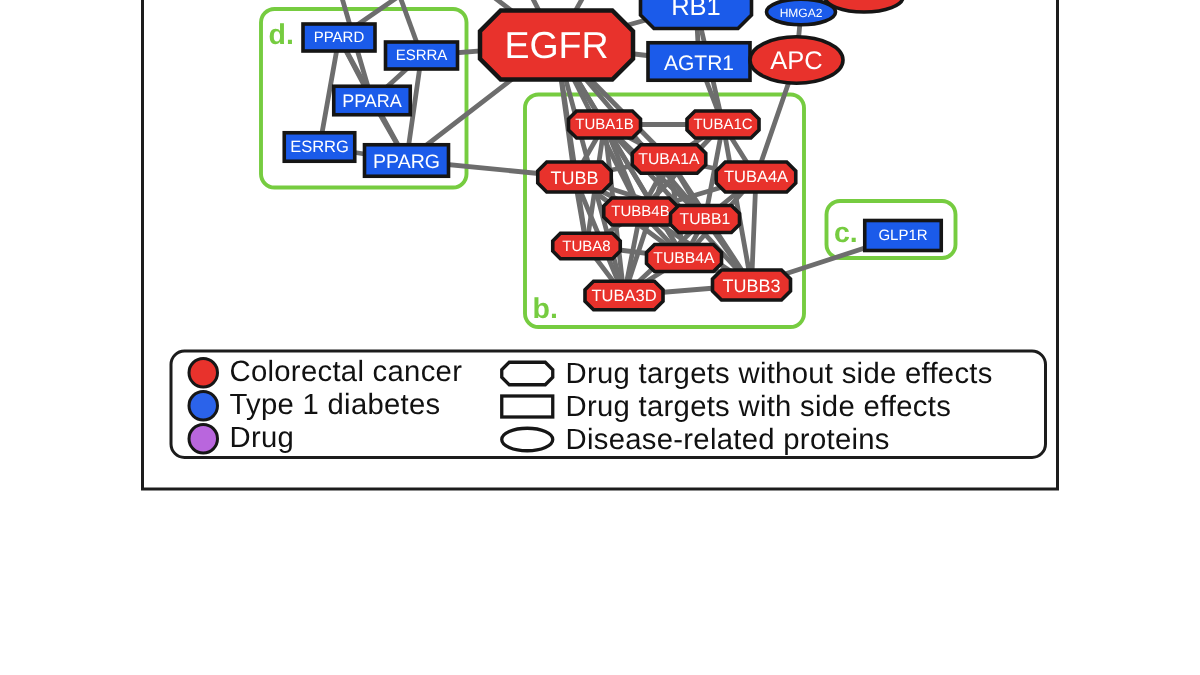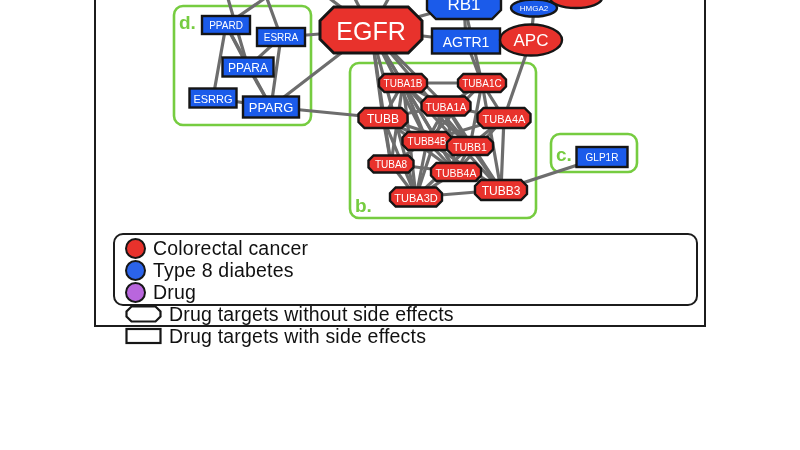--- a/index.html
+++ b/index.html
@@ -3,21 +3,21 @@
 <meta charset="utf-8">
 <style>
   html,body{margin:0;padding:0;background:#ffffff;}
   .canvas{position:relative;width:800px;height:450px;background:#ffffff;overflow:hidden;
           font-family:"Liberation Sans",sans-serif;}
   .figure-border{position:absolute;left:94px;top:-10px;width:608px;height:333px;
                  border:2px solid #1c1c1c;background:transparent;}
   svg.net{position:absolute;left:0;top:0;}
   .legend{position:absolute;left:113px;top:233px;width:571px;height:67px;
           border:2.5px solid #1c1c1c;border-radius:10px;background:#ffffff;
-          display:flex;padding:2px 0 0 10px;box-sizing:content-box;flex-direction:column;}
+          display:flex;padding:2px 0 0 10px;box-sizing:content-box;}
   .lcol{display:flex;flex-direction:column;justify-content:space-around;}
   .lcol1{width:208px;}
   .lcol2{flex:1;justify-content:flex-end;}
   .lrow{display:flex;align-items:center;height:22px;gap:7px;}
   .ltext{font-size:19.5px;color:#111;white-space:nowrap;letter-spacing:0.2px;}
   .circ{width:17px;height:17px;border-radius:50%;border:2px solid #161616;flex:0 0 auto;}
   .swatch{flex:0 0 auto;display:block;}
 </style>
 </head>
 <body>
@@ -155,35 +155,41 @@
     </svg>
 
   <div class="legend">
     <div class="lcol lcol1">
       <div class="lrow">
         <span class="circ" style="background: rgb(232, 50, 44);"></span>
         <span class="ltext">Colorectal cancer</span>
       </div>
       <div class="lrow">
         <span class="circ" style="background: rgb(43, 99, 234);"></span>
-        <span class="ltext">Type 8 diabetes</span>
+        <span class="ltext">Type 1 diabetes</span>
       </div>
       <div class="lrow">
         <span class="circ" style="background: rgb(185, 102, 221);"></span>
         <span class="ltext">Drug</span>
       </div>
     </div>
     <div class="lcol lcol2">
       <div class="lrow">
         <svg class="swatch" width="37" height="18">
           <polygon points="6.5,1.5 30.5,1.5 35.5,6.5 35.5,11.5 30.5,16.5 6.5,16.5 1.5,11.5 1.5,6.5" fill="none" stroke="#161616" stroke-width="2.2"></polygon>
         </svg>
         <span class="ltext">Drug targets without side effects</span>
       </div>
       <div class="lrow">
         <svg class="swatch" width="37" height="18">
           <rect x="1.5" y="2" width="34" height="14" fill="none" stroke="#161616" stroke-width="2.2"></rect>
         </svg>
         <span class="ltext">Drug targets with side effects</span>
       </div>
+      <div class="lrow">
+        <svg class="swatch" width="37" height="18">
+          <ellipse cx="18.5" cy="9" rx="17" ry="7.5" fill="none" stroke="#161616" stroke-width="2.2"></ellipse>
+        </svg>
+        <span class="ltext">Disease-related proteins</span>
+      </div>
     </div>
   </div>
 </div>
 
 </body></html>

